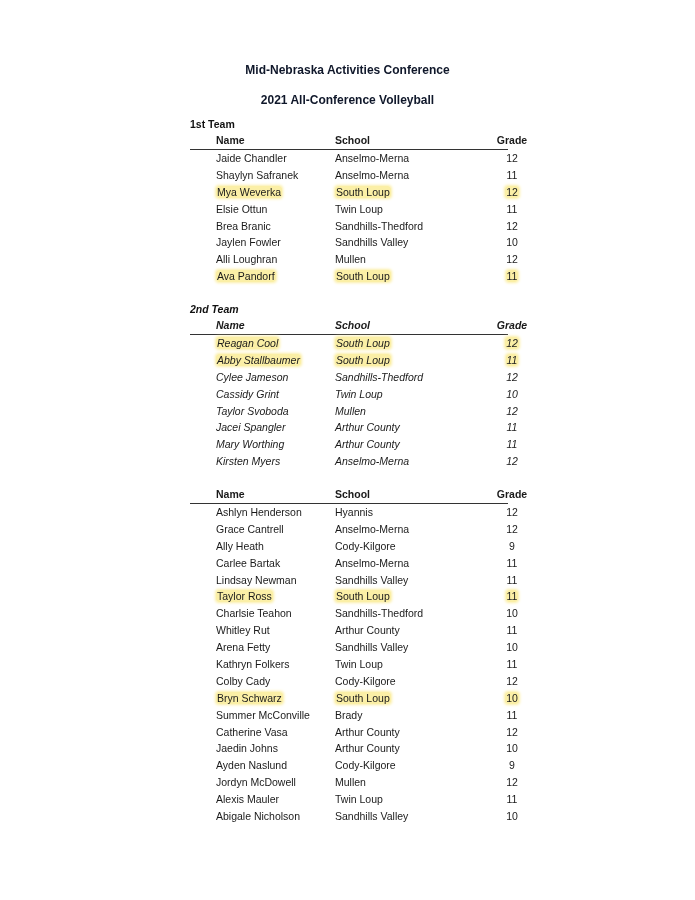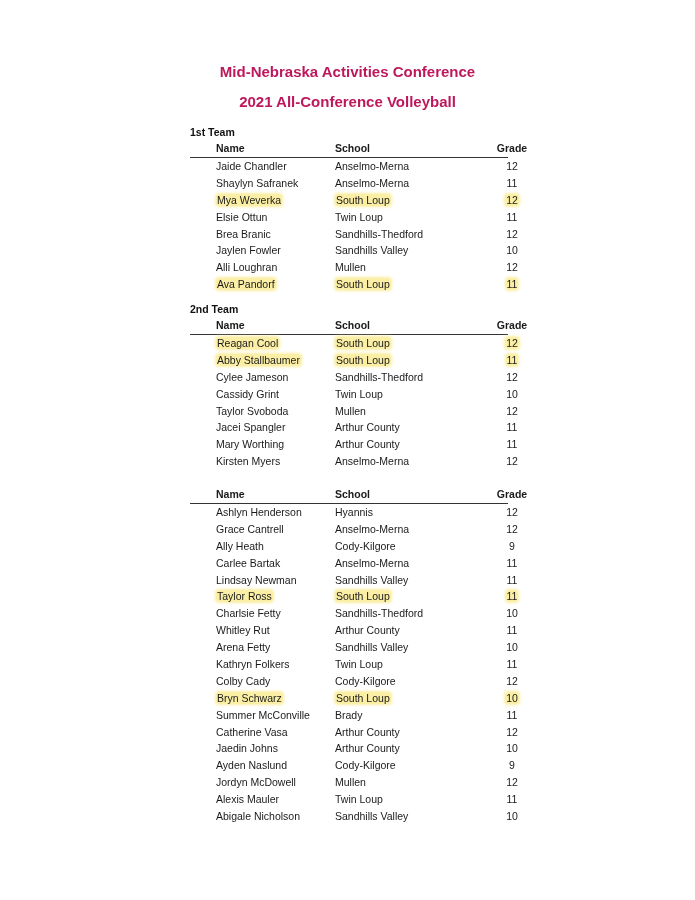--- a/index.html
+++ b/index.html
@@ -14,22 +14,22 @@
       font-family: "Liberation Sans", sans-serif;
       color: #1a1a1a;
       overflow: hidden;
     }
     .page-title {
       position: absolute;
       left: 0;
       width: 695px;
       text-align: center;
       font-weight: bold;
-      font-size: 15px;
-      color: #be185d;
+      font-size: 12px;
+      color: #0f172a;
     }
     .title-line1 { top: 63px; }
     .title-line2 { top: 81px; margin-top: 12px; }
 
     .section {
       position: absolute;
       left: 190px;
       width: 318px;
     }
     .section-heading {
@@ -82,21 +82,21 @@
       text-align: right;
     }
   </style>
 </head>
 <body>
 
 <div class="page-title title-line1">Mid-Nebraska Activities Conference</div>
 <div class="page-title title-line2">2021 All-Conference Volleyball</div>
 
 <div id="sections-container">
-    <div class="section" style="top: 124px;">
+    <div class="section" style="top: 116px;">
       <div class="section-heading">1st Team</div>
       <div class="header-row">
         <span class="col-name"><span>Name</span></span>
         <span class="col-school"><span>School</span></span>
         <span class="col-grade"><span>Grade</span></span>
       </div>
       <div class="row">
         <span class="col-name"><span>Jaide Chandler</span></span>
         <span class="col-school"><span>Anselmo-Merna</span></span>
         <span class="col-grade"><span>12</span></span>
@@ -130,21 +130,21 @@
         <span class="col-name"><span>Alli Loughran</span></span>
         <span class="col-school"><span>Mullen</span></span>
         <span class="col-grade"><span>12</span></span>
       </div>
       <div class="row">
         <span class="col-name"><span class="hl">Ava Pandorf</span></span>
         <span class="col-school"><span class="hl">South Loup</span></span>
         <span class="col-grade"><span class="hl">11</span></span>
       </div>
     </div>
-    <div class="section" style="top: 301px;">
+    <div class="section" style="top: 301px; font-style: italic;">
       <div class="section-heading">2nd Team</div>
       <div class="header-row">
         <span class="col-name"><span>Name</span></span>
         <span class="col-school"><span>School</span></span>
         <span class="col-grade"><span>Grade</span></span>
       </div>
       <div class="row">
         <span class="col-name"><span class="hl">Reagan Cool</span></span>
         <span class="col-school"><span class="hl">South Loup</span></span>
         <span class="col-grade"><span class="hl">12</span></span>
@@ -215,21 +215,21 @@
         <span class="col-name"><span>Lindsay Newman</span></span>
         <span class="col-school"><span>Sandhills Valley</span></span>
         <span class="col-grade"><span>11</span></span>
       </div>
       <div class="row">
         <span class="col-name"><span class="hl">Taylor Ross</span></span>
         <span class="col-school"><span class="hl">South Loup</span></span>
         <span class="col-grade"><span class="hl">11</span></span>
       </div>
       <div class="row">
-        <span class="col-name"><span>Charlsie Fetty</span></span>
+        <span class="col-name"><span>Charlsie Teahon</span></span>
         <span class="col-school"><span>Sandhills-Thedford</span></span>
         <span class="col-grade"><span>10</span></span>
       </div>
       <div class="row">
         <span class="col-name"><span>Whitley Rut</span></span>
         <span class="col-school"><span>Arthur County</span></span>
         <span class="col-grade"><span>11</span></span>
       </div>
       <div class="row">
         <span class="col-name"><span>Arena Fetty</span></span>

